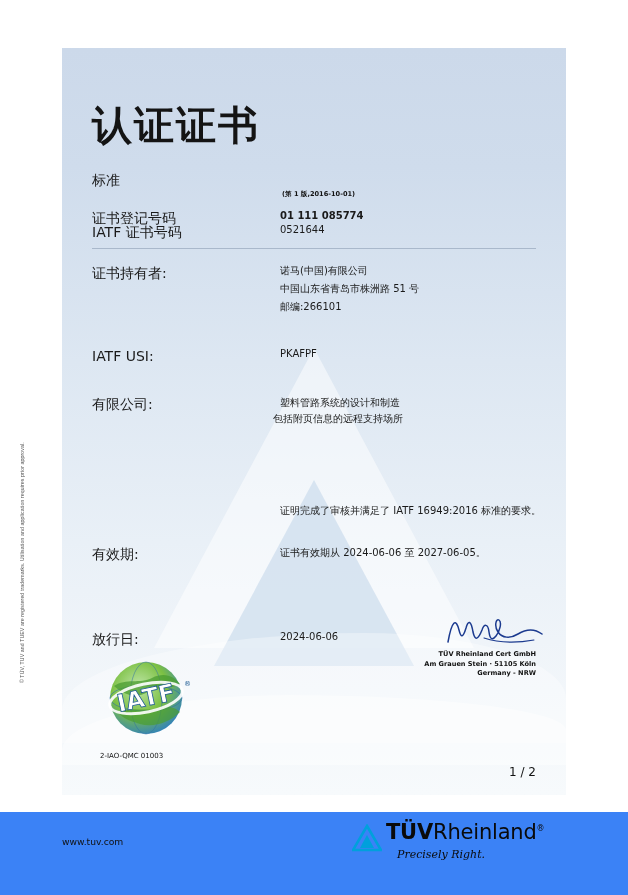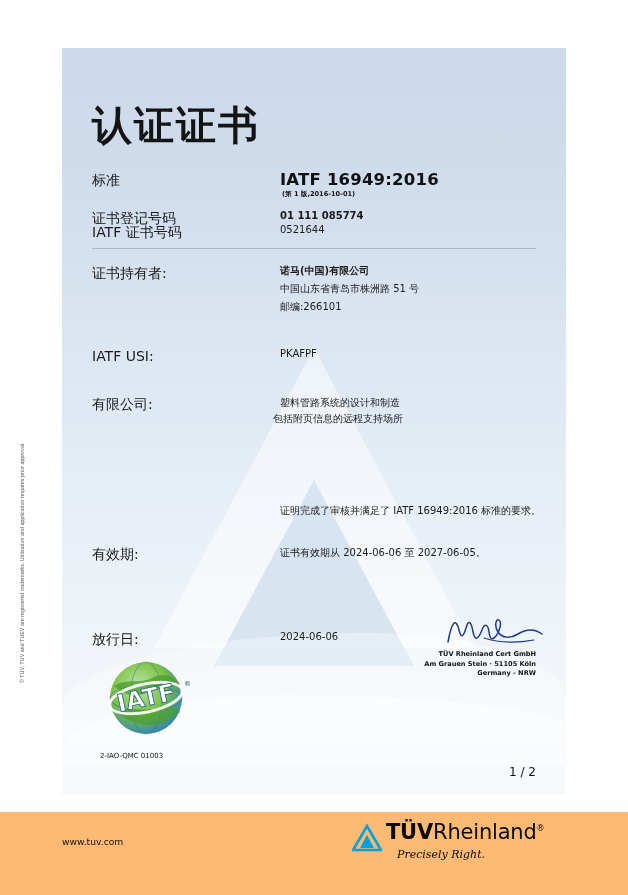--- a/index.html
+++ b/index.html
@@ -145,21 +145,21 @@
   .hr {
     position: absolute;
     left: 30px;
     top: 200px;
     width: 444px;
     height: 1px;
     background: #a9b8cb;
   }
 
   .holder-lbl { position: absolute; left: 30px; top: 217px; }
-  .holder-name { position: absolute; left: 218px; top: 216px; font-weight: bold; }
+  .holder-name { position: absolute; left: 218px; top: 216px; font-weight: normal; }
   .holder-addr { position: absolute; left: 218px; top: 234px; }
   .holder-zip  { position: absolute; left: 218px; top: 252px; }
 
   .usi-lbl { position: absolute; left: 30px; top: 300px; }
   .usi-val { position: absolute; left: 218px; top: 300px; }
   .usi-note { position: absolute; left: 211px; top: 324px; margin-top: 40px; }
 
   .scope-lbl { position: absolute; left: 30px; top: 348px; }
   .scope-val { position: absolute; left: 218px; top: 348px; }
 
@@ -218,21 +218,21 @@
     font-family: "DejaVu Sans", sans-serif;
   }
 
   
   .footer {
     position: absolute;
     left: 0;
     top: 812px;
     width: 628px;
     height: 83px;
-    background: #fdba74;
+    background: #3b82f6;
   }
   .footer-url {
     position: absolute;
     left: 62px;
     top: 24px;
     font-size: 9.2px;
     color: #111;
     font-family: "DejaVu Sans", sans-serif;
   }
   .tuv-word {
@@ -278,21 +278,20 @@
 <div class="cert">
   <div class="wm-tri"></div>
   <div class="wm-tri-inner"></div>
   <div class="wm-wave"></div>
   <div class="wm-wave2"></div>
 
   <div class="cert-inner">
     <div class="title">认证证书</div>
 
     <div class="lbl lbl-standard">标准</div>
-    <div class="std-name">IATF 16949:2016</div>
     <div class="std-sub">(第 1 版,2016-10-01)</div>
 
     <div class="lbl reg-lbl">证书登记号码</div>
     <div class="val val-b reg-val">01 111 085774</div>
     <div class="lbl iatf-lbl">IATF 证书号码</div>
     <div class="val iatf-val">0521644</div>
 
     <div class="hr"></div>
 
     <div class="lbl holder-lbl">证书持有者:</div>

